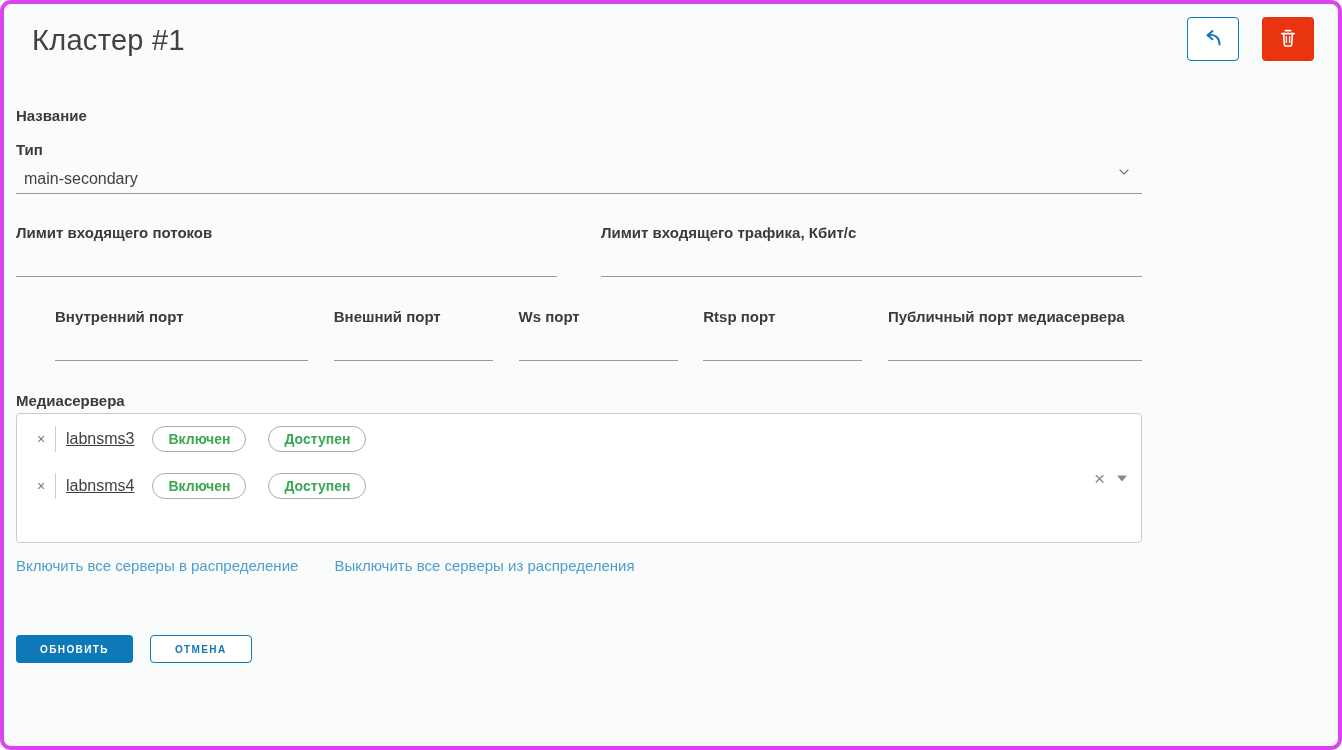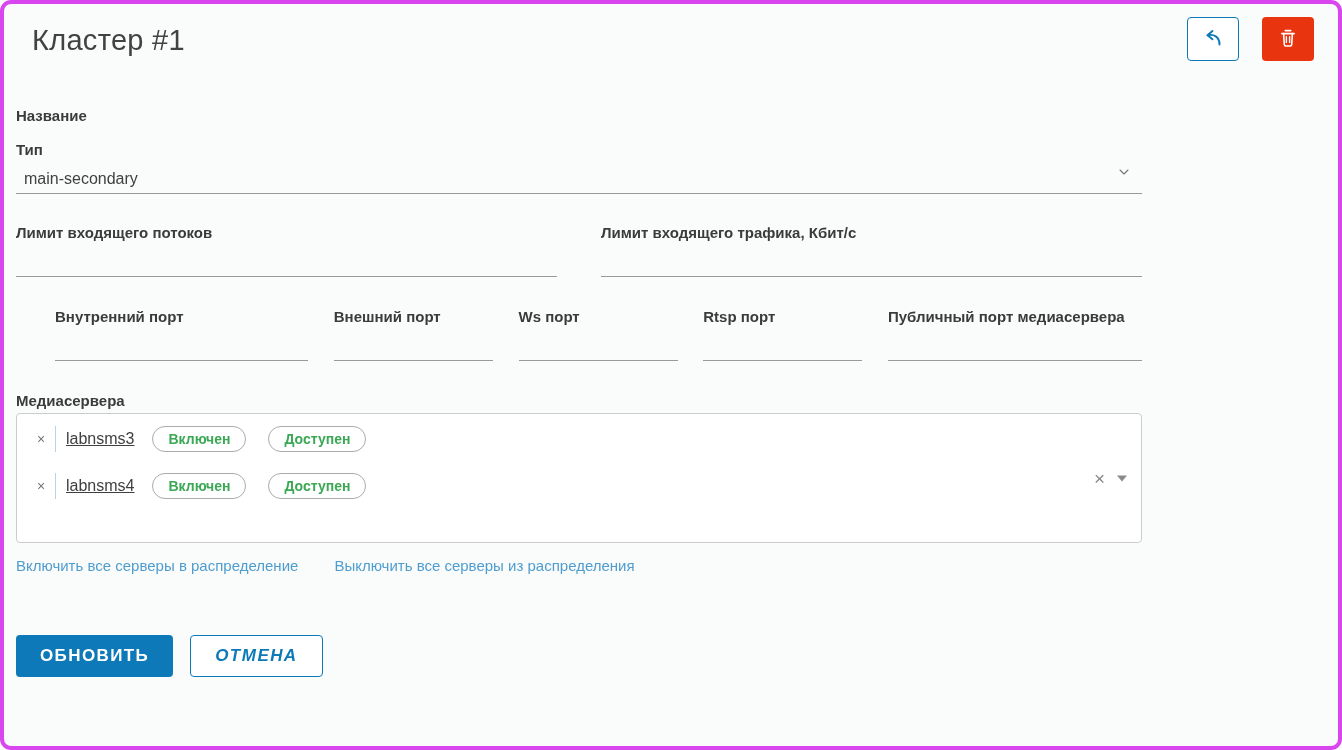--- a/index.html
+++ b/index.html
@@ -181,39 +181,38 @@
     cursor: pointer;
   }
   
   .actions-row {
     margin-top: 61px;
     display: flex;
     gap: 17px;
     align-items: center;
   }
   .btn {
-    height: 42px;
+    height: 28px;
     border-radius: 4px;
     font-family: "Liberation Sans", sans-serif;
-    font-size: 17px;
+    font-size: 10px;
     font-weight: 700;
     letter-spacing: 1.4px;
     cursor: pointer;
     padding: 0 24px;
   }
   .btn-primary {
     background: #0d79b8;
     color: #ffffff;
     border: none;
   }
   .btn-secondary {
     background: #ffffff;
     color: #0d79b8;
     border: 1px solid #0d79b8;
-    font-style: italic;
   }
 </style>
 </head>
 <body>
 
 <div class="window">
 
   <header class="page-header">
     <h1 class="page-title">Кластер #1</h1>
     <div class="header-actions">

